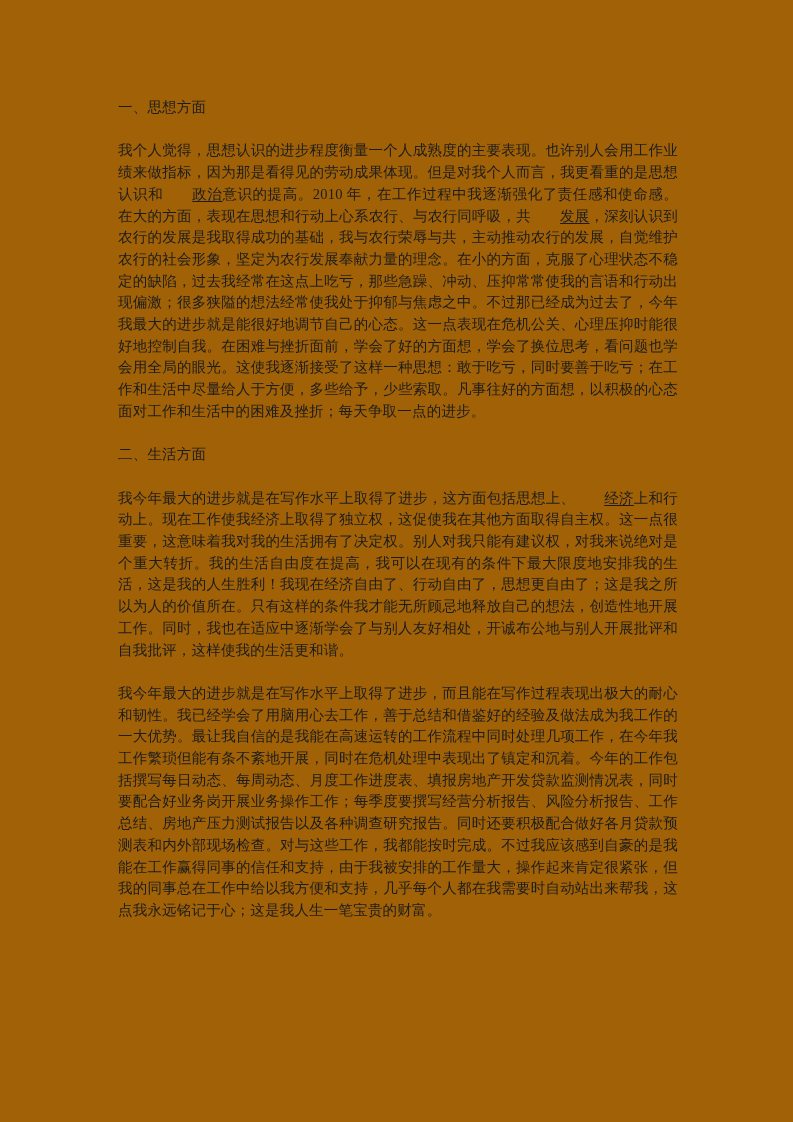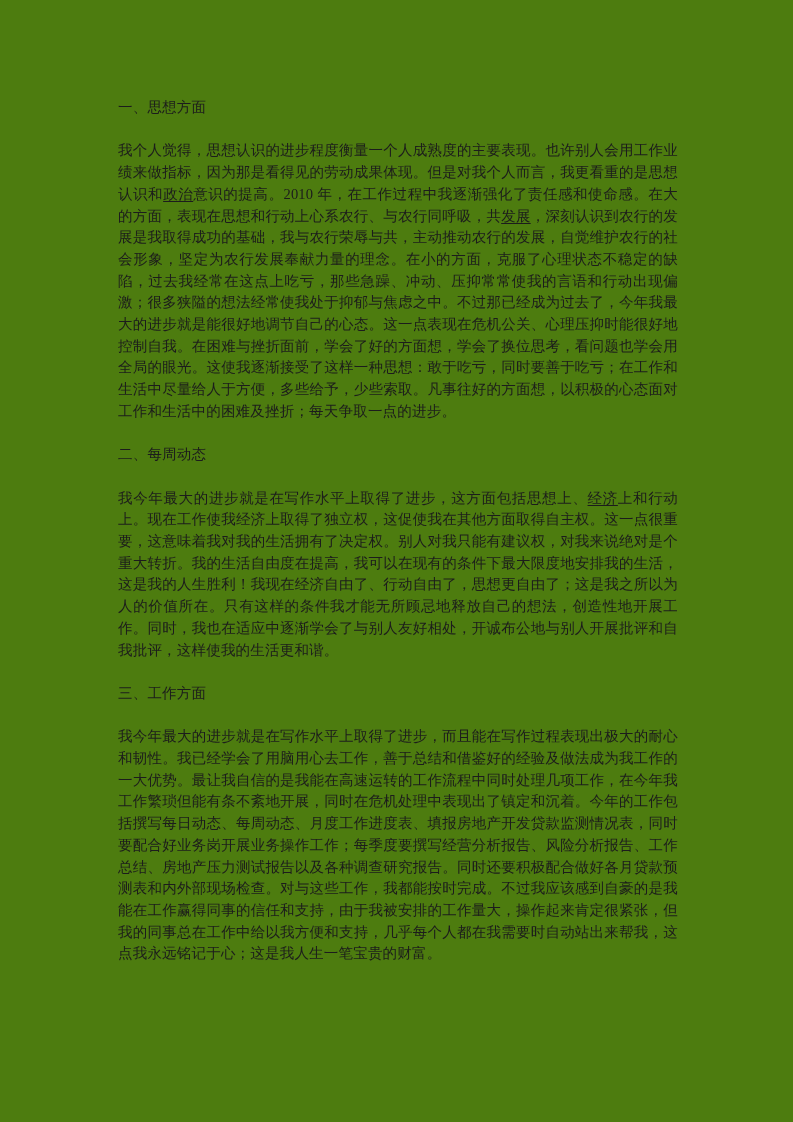--- a/index.html
+++ b/index.html
@@ -4,21 +4,21 @@
 <style>
   html, body {
     margin: 0;
     padding: 0;
     background: #ffffff;
   }
   .page {
     position: relative;
     width: 793px;
     height: 1122px;
-    background: #4d7c0f;
+    background: #a16207;
     overflow: hidden;
     font-family: "Liberation Serif", "DejaVu Serif", serif;
   }
   .doc {
     position: absolute;
     left: 118px;
     top: 97px;
     width: 560px;
     font-size: 14.5px;
     line-height: 21.7px;
@@ -29,31 +29,31 @@
   .doc p {
     margin: 0 0 21.7px 0;
     padding: 0;
   }
   .heading {
     text-align: left;
   }
   .u {
     text-decoration: underline;
     text-underline-offset: 2px;
+    padding-left: 29px;
   }
 </style>
 </head>
 <body>
 
 <div class="page">
   <div class="doc">
 
     <p class="heading">一、思想方面</p>
     <p class="para"><span>我个人觉得，思想认识的进步程度衡量一个人成熟度的主要表现。也许别人会用工作业绩来做指标，因为那是看得见的劳动成果体现。但是对我个人而言，我更看重的是思想认识和</span><span class="u">政治</span><span>意识的提高。2010 年，在工作过程中我逐渐强化了责任感和使命感。在大的方面，表现在思想和行动上心系农行、与农行同呼吸，共</span><span class="u">发展</span><span>，深刻认识到农行的发展是我取得成功的基础，我与农行荣辱与共，主动推动农行的发展，自觉维护农行的社会形象，坚定为农行发展奉献力量的理念。在小的方面，克服了心理状态不稳定的缺陷，过去我经常在这点上吃亏，那些急躁、冲动、压抑常常使我的言语和行动出现偏激；很多狭隘的想法经常使我处于抑郁与焦虑之中。不过那已经成为过去了，今年我最大的进步就是能很好地调节自己的心态。这一点表现在危机公关、心理压抑时能很好地控制自我。在困难与挫折面前，学会了好的方面想，学会了换位思考，看问题也学会用全局的眼光。这使我逐渐接受了这样一种思想：敢于吃亏，同时要善于吃亏；在工作和生活中尽量给人于方便，多些给予，少些索取。凡事往好的方面想，以积极的心态面对工作和生活中的困难及挫折；每天争取一点的进步。</span></p>
 
-    <p class="heading">二、每周动态</p>
+    <p class="heading">二、生活方面</p>
     <p class="para"><span>我今年最大的进步就是在写作水平上取得了进步，这方面包括思想上、</span><span class="u">经济</span><span>上和行动上。现在工作使我经济上取得了独立权，这促使我在其他方面取得自主权。这一点很重要，这意味着我对我的生活拥有了决定权。别人对我只能有建议权，对我来说绝对是个重大转折。我的生活自由度在提高，我可以在现有的条件下最大限度地安排我的生活，这是我的人生胜利！我现在经济自由了、行动自由了，思想更自由了；这是我之所以为人的价值所在。只有这样的条件我才能无所顾忌地释放自己的想法，创造性地开展工作。同时，我也在适应中逐渐学会了与别人友好相处，开诚布公地与别人开展批评和自我批评，这样使我的生活更和谐。</span></p>
 
-    <p class="heading">三、工作方面</p>
     <p class="para"><span>我今年最大的进步就是在写作水平上取得了进步，而且能在写作过程表现出极大的耐心和韧性。我已经学会了用脑用心去工作，善于总结和借鉴好的经验及做法成为我工作的一大优势。最让我自信的是我能在高速运转的工作流程中同时处理几项工作，在今年我工作繁琐但能有条不紊地开展，同时在危机处理中表现出了镇定和沉着。今年的工作包括撰写每日动态、每周动态、月度工作进度表、填报房地产开发贷款监测情况表，同时要配合好业务岗开展业务操作工作；每季度要撰写经营分析报告、风险分析报告、工作总结、房地产压力测试报告以及各种调查研究报告。同时还要积极配合做好各月贷款预测表和内外部现场检查。对与这些工作，我都能按时完成。不过我应该感到自豪的是我能在工作赢得同事的信任和支持，由于我被安排的工作量大，操作起来肯定很紧张，但我的同事总在工作中给以我方便和支持，几乎每个人都在我需要时自动站出来帮我，这点我永远铭记于心；这是我人生一笔宝贵的财富。</span></p>
 
   </div>
 </div>
 
 </body></html>

